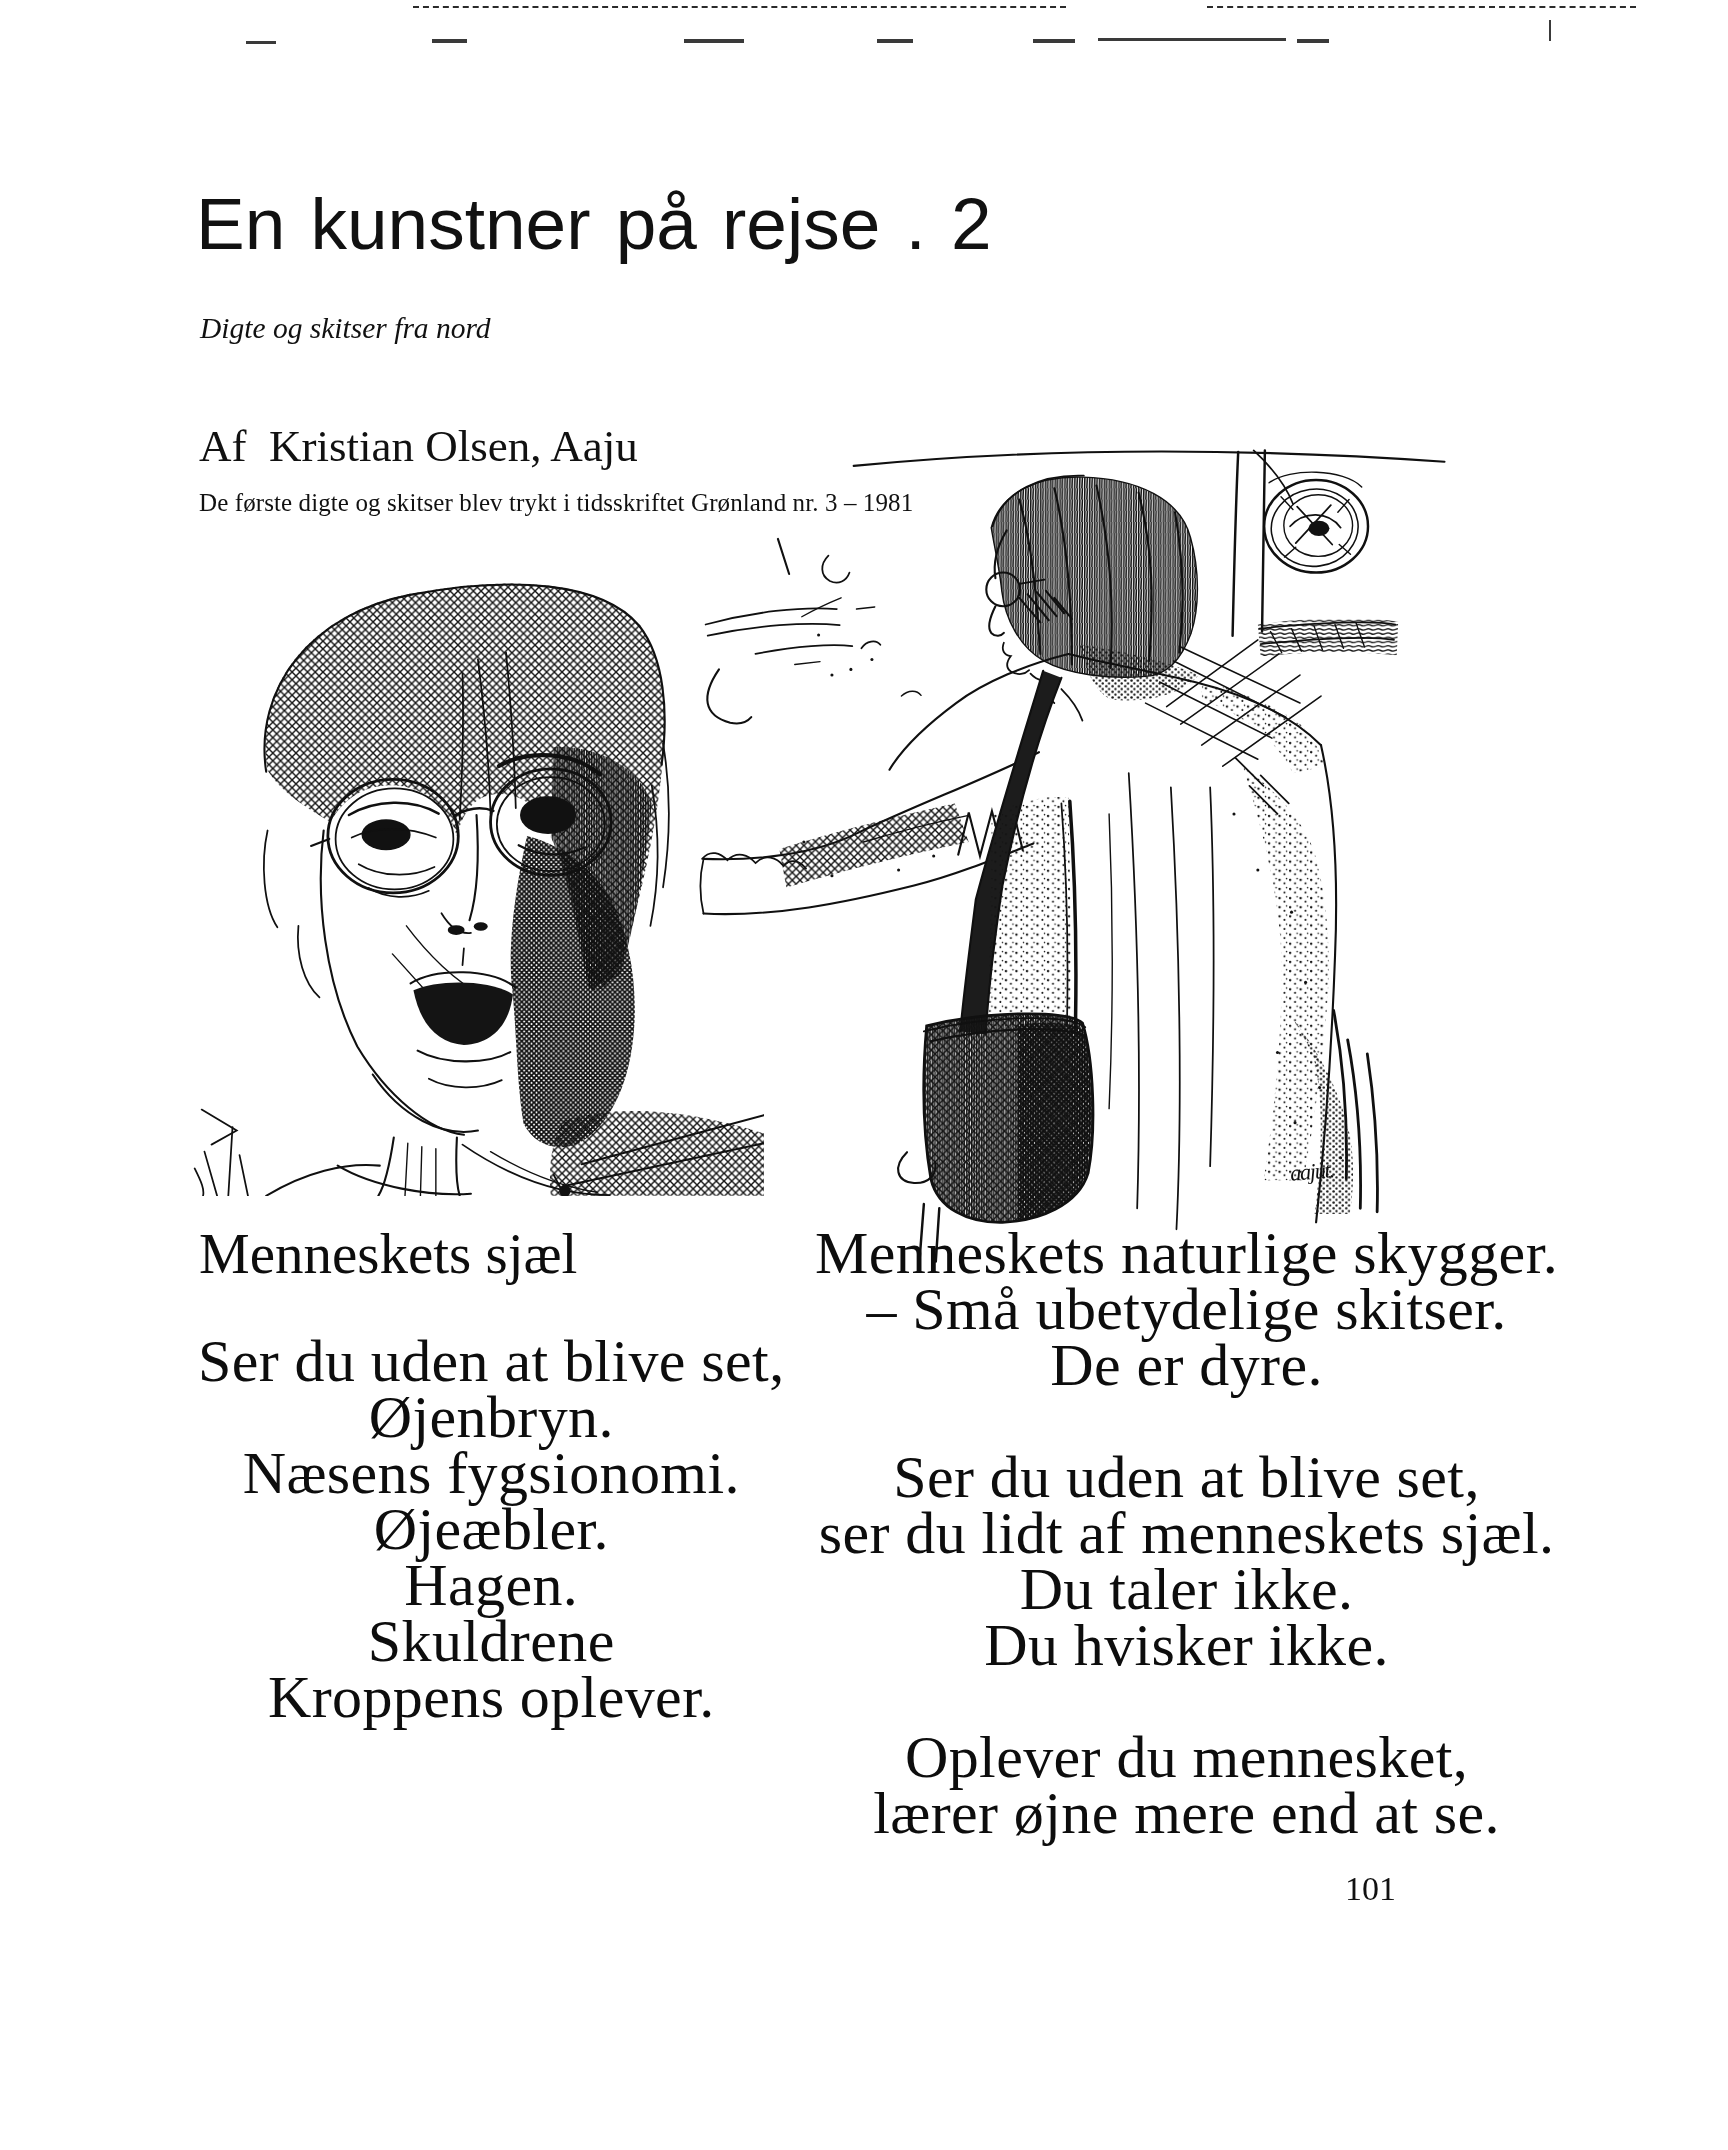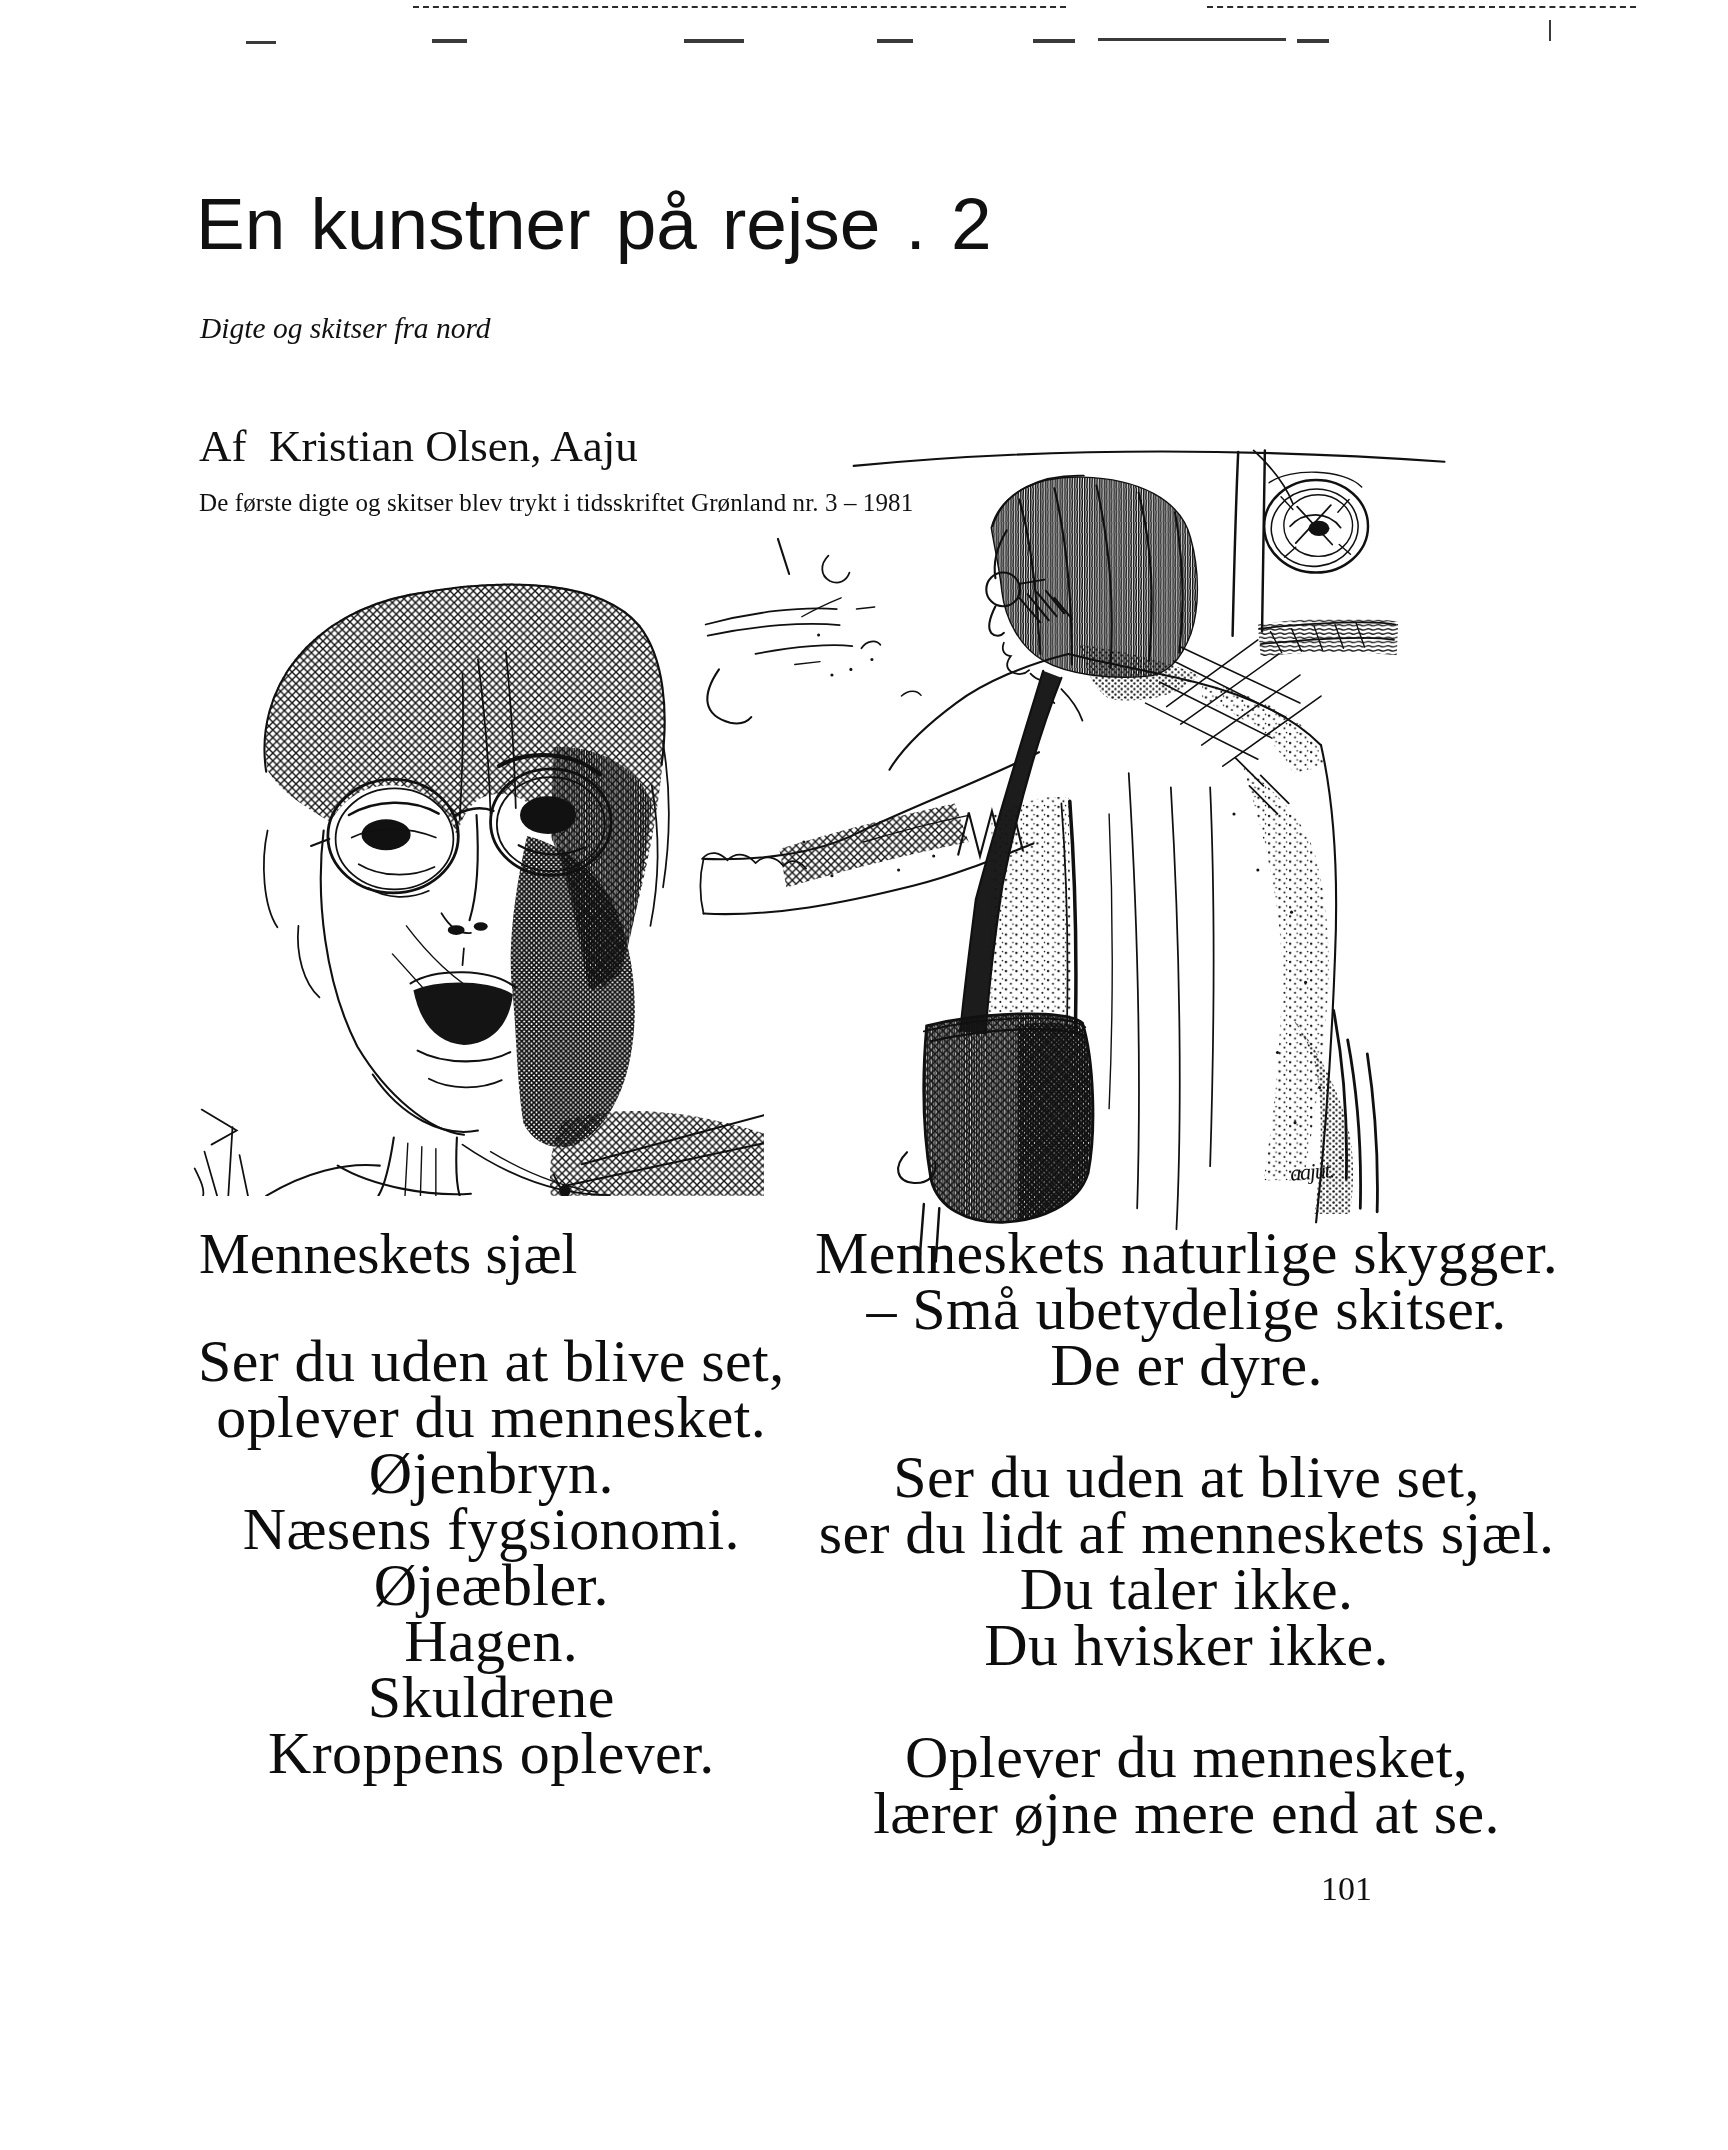--- a/index.html
+++ b/index.html
@@ -7,21 +7,21 @@
         font-family:"Liberation Serif", serif;color:#0f0f0f;text-align:center;}
   .abs{position:absolute;line-height:1;}
   .title{font-family:"Liberation Sans", sans-serif;font-size:73px;letter-spacing:0px;word-spacing:4.9px;color:#111;}
   .subtitle{font-style:italic;font-size:29.5px;color:#111;}
   .byline{font-size:45px;white-space:pre;color:#111;}
   .note{font-size:25px;letter-spacing:0.1px;color:#111;}
   .poemHeading{font-size:57px;color:#0d0d0d;}
   .poemCol{font-size:60px;line-height:56px;letter-spacing:0.4px;color:#0d0d0d;}
   .stanza{margin:0 0 56px 0;}
   .stanza:last-child{margin-bottom:16px;}
-  .pageNum{font-size:34px;color:#111;}
+  .pageNum{font-size:34px;color:#111;margin-left:24px;}
   .dash{position:absolute;background:transparent;border-top:2.8px dashed #2b2b2b;height:0;}
   .smudge{position:absolute;background:#3a3a3a;}
   .signature{font-style:italic;font-size:22.5px;letter-spacing:-1.4px;transform:rotate(-5deg);color:#101010;}
   svg{position:absolute;display:block;}
   svg path, svg ellipse, svg circle, svg line{vector-effect:none;}
 </style>
 </head>
 <body>
 
 <div class="page">
@@ -259,21 +259,20 @@
       </g>
     </g>
   </svg>
 
   <div class="abs signature" style="left:1290px;top:1161px;">aajut.</div>
 
   <div class="abs poemHeading" style="left:199px;top:1225px;">Menneskets sjæl</div>
 
   <div class="abs poemCol" style="left:198px;top:1333px;">
     <div>Ser du uden at blive set,</div>
-    <div>oplever du mennesket.</div>
     <div>Øjenbryn.</div>
     <div>Næsens fygsionomi.</div>
     <div>Øjeæbler.</div>
     <div>Hagen.</div>
     <div>Skuldrene</div>
     <div>Kroppens oplever.</div>
   </div>
 
   <div class="abs poemCol" style="left:815px;top:1225px;">
     <div class="stanza">

